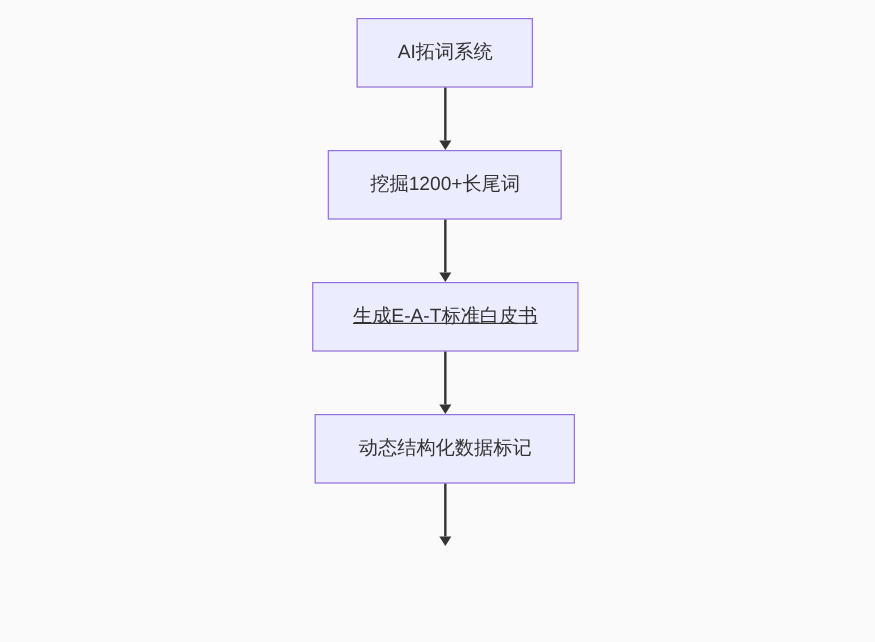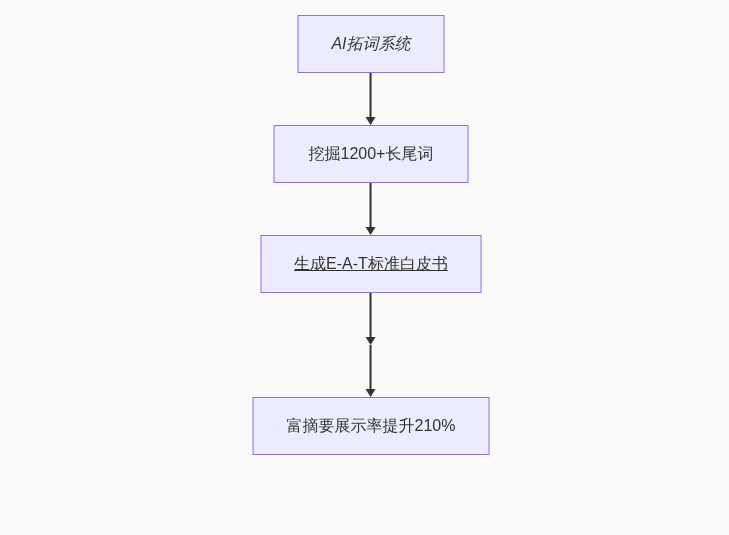--- a/index.html
+++ b/index.html
@@ -24,21 +24,21 @@
     background: #ECECFF;
     border: 1px solid #9370DB;
     color: #333333;
     font-size: 16px;
     line-height: 20px;
     padding: 18px 33px;
     box-sizing: border-box;
     text-align: center;
     white-space: nowrap;
   }
-  .node.n1 { min-width: 144px; font-style: italic; }
+  .node.n1 { min-width: 144px; }
   .node.n2 { min-width: 195px; }
   .node.n3 { min-width: 221px; text-decoration: underline; }
   .node.n4 { min-width: 217px; }
   .node.n5 { min-width: 230px; }
   .edge {
     display: flex;
     flex-direction: column;
     align-items: center;
     height: 52px;
   }
@@ -74,21 +74,21 @@
     <div class="head"></div>
   </div>
 
   <div class="node n3">生成E-A-T标准白皮书</div>
 
   <div class="edge">
     <div class="shaft"></div>
     <div class="head"></div>
   </div>
 
+  <div class="node n4">动态结构化数据标记</div>
 
   <div class="edge">
     <div class="shaft"></div>
     <div class="head"></div>
   </div>
 
-  <div class="node n5">富摘要展示率提升210%</div>
 
 </div>
 
 </body></html>

